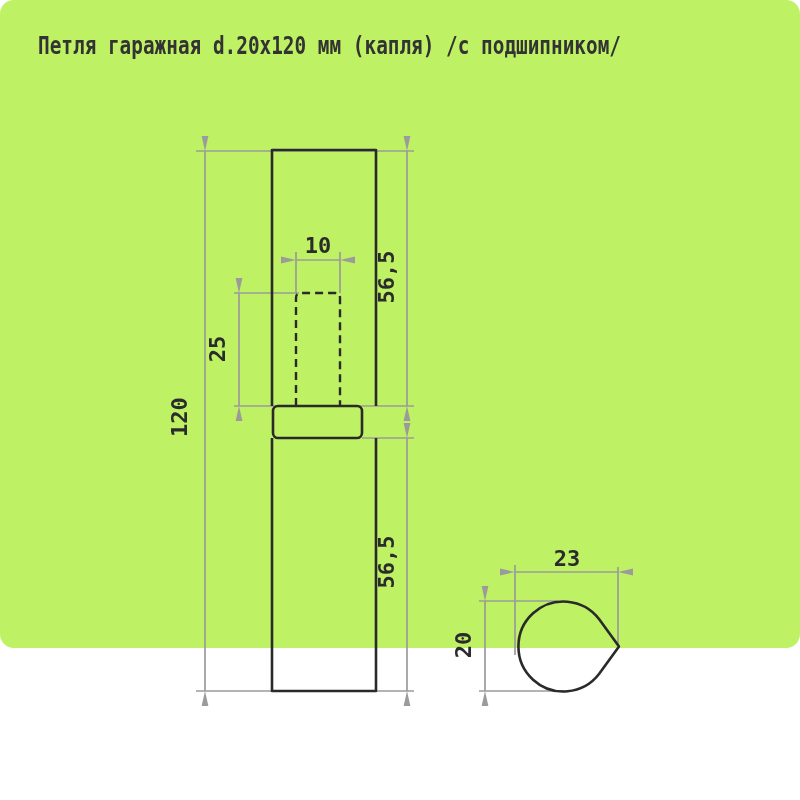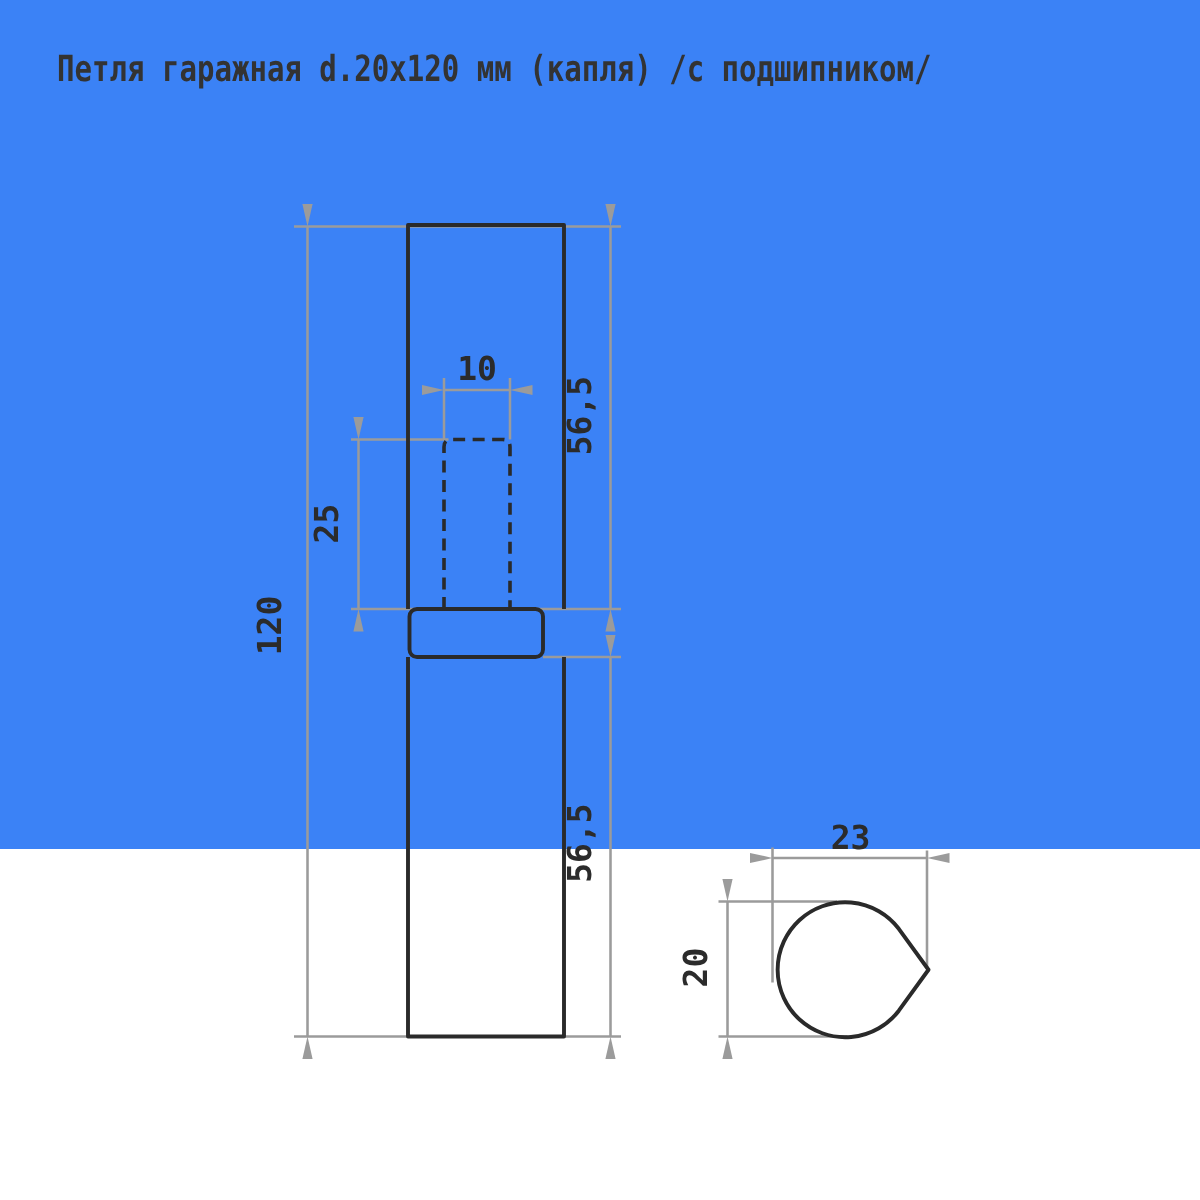--- a/index.html
+++ b/index.html
@@ -6,22 +6,23 @@
     margin: 0;
     padding: 0;
     background: #ffffff;
     width: 800px;
     height: 800px;
     overflow: hidden;
   }
   .canvas-wrap {
     position: relative;
     width: 800px;
-    height: 566px;
-    background: #3b82f6;
+    height: 648px;
+    background: #bef264;
+    border-radius: 14px;
   }
   svg { display: block; }
   .outline {
     fill: none;
     stroke: #2a2a2a;
     stroke-width: 2.6;
     stroke-linejoin: round;
   }
   .hidden-line {
     fill: none;

